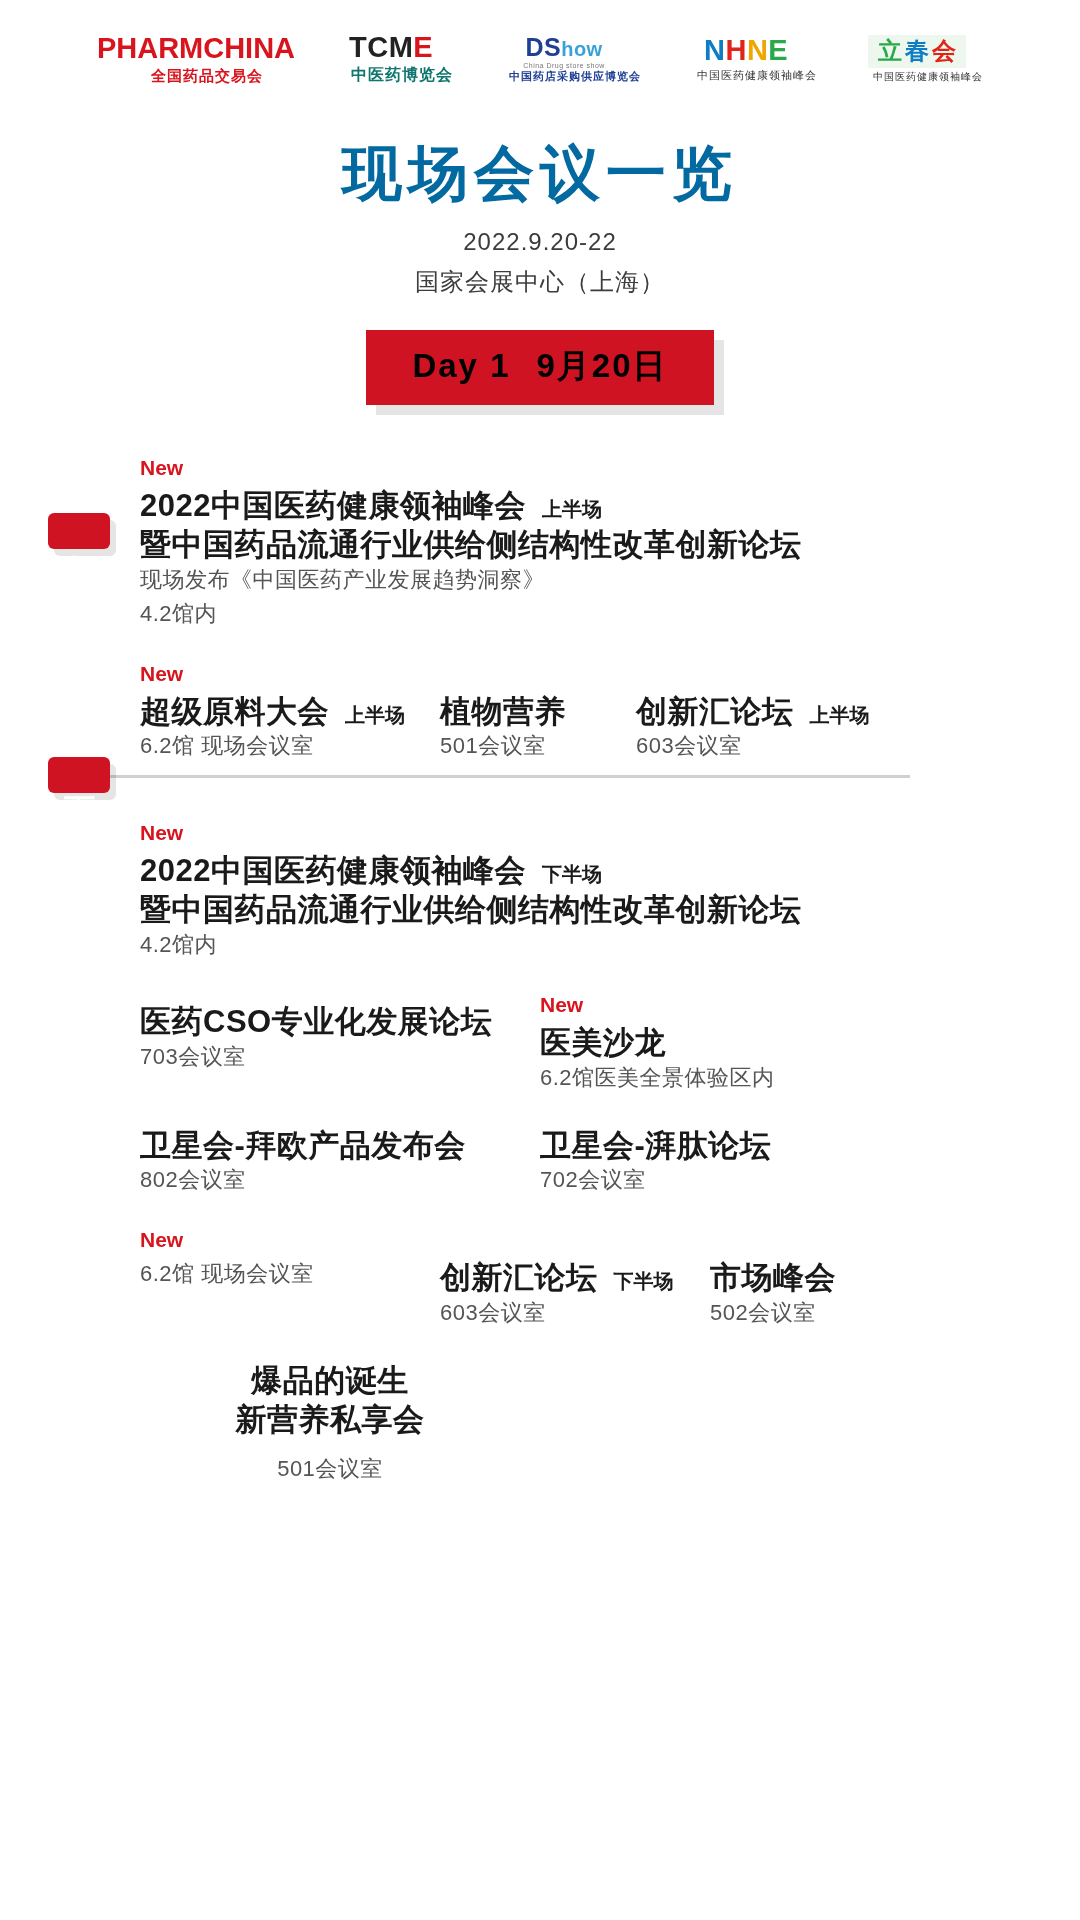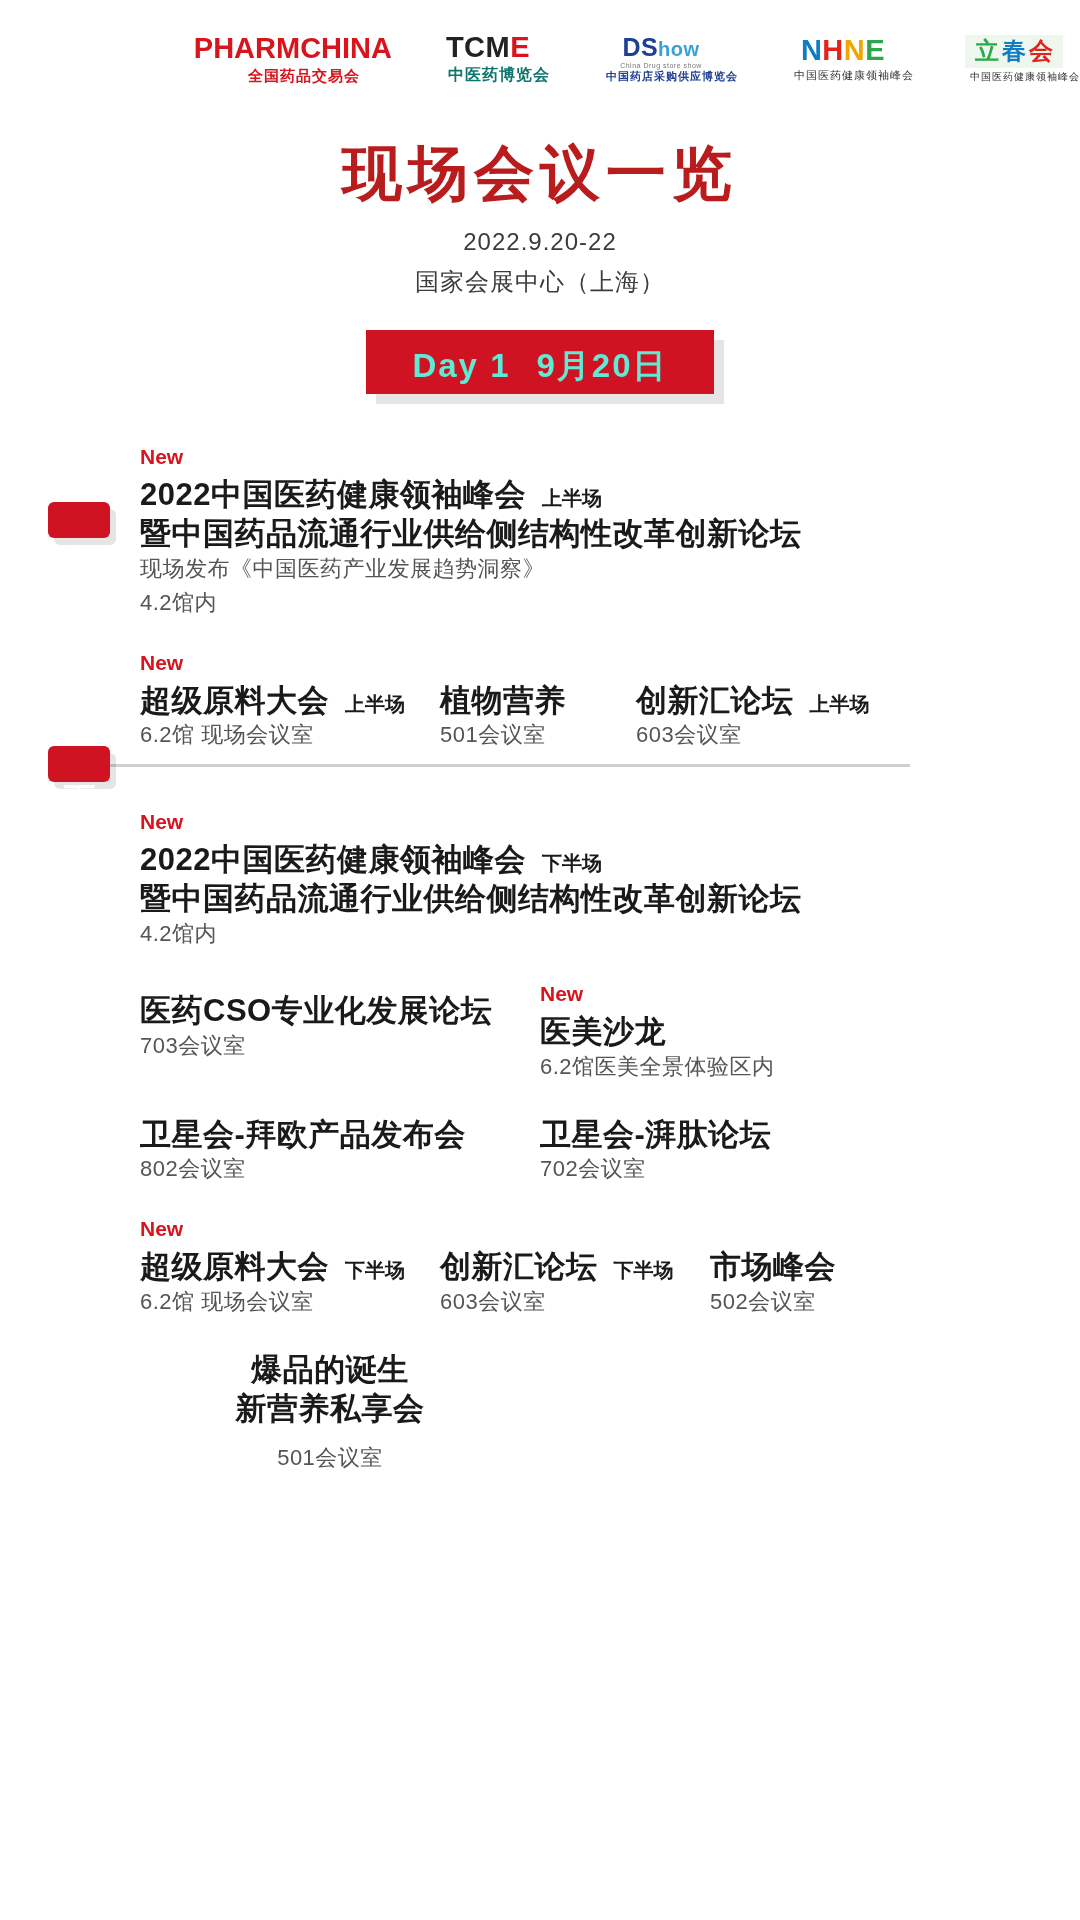--- a/index.html
+++ b/index.html
@@ -15,21 +15,21 @@
     position: relative;
     overflow: hidden;
   }
 
   
   .logo-bar {
     width: 1080px;
     height: 108px;
     display: flex;
     align-items: center;
-    justify-content: flex-end;
+    justify-content: center;
     gap: 34px;
     padding-top: 8px;
     box-sizing: border-box;
   }
   .logo {
     display: flex;
     flex-direction: column;
     align-items: center;
     justify-content: center;
     line-height: 1;
@@ -77,21 +77,21 @@
   .logo-lcbh .sub { color: #333; font-size: 10px; margin-top: 4px; }
 
   
   .title-block {
     text-align: center;
     margin-top: 36px;
   }
   .main-title {
     font-size: 60px;
     font-weight: bold;
-    color: #b91c1c;
+    color: #0369a1;
     letter-spacing: 6px;
     line-height: 1;
   }
   .sub-date {
     margin-top: 24px;
     font-size: 24px;
     color: #3c3c3c;
     letter-spacing: 1px;
   }
   .sub-venue {
@@ -104,24 +104,24 @@
   
   .day-banner-wrap {
     margin-top: 32px;
     display: flex;
     justify-content: center;
     position: relative;
   }
   .day-banner {
     position: relative;
     background: #cf1322;
-    color: #5eead4;
+    color: #000000;
     font-size: 33px;
     font-weight: bold;
-    padding: 14px 46px 5px 46px;
+    padding: 14px 46px 16px 46px;
     letter-spacing: 2px;
     box-shadow: 10px 10px 0 rgba(0,0,0,0.10);
   }
   .day-banner .d-en { margin-right: 26px; }
 
   
   .sessions {
     position: relative;
     margin-top: 52px;
   }
@@ -327,23 +327,20 @@
           <div class="ev-title">卫星会-湃肽论坛</div>
           <div class="ev-room">702会议室</div>
         </div>
       </div>
     </div>
 
     <div class="block">
       <div class="new-flag">New</div>
       <div class="row-flex">
         <div class="cellspace-1">
-          <div class="ev-title">
-            <span>超级原料大会</span><span class="half">下半场</span>
-          </div>
           <div class="ev-room">6.2馆 现场会议室</div>
         </div>
         <div class="cellspace-1" style="width:270px;">
           <div class="ev-title">
             <span>创新汇论坛</span><span class="half">下半场</span>
           </div>
           <div class="ev-room">603会议室</div>
         </div>
         <div>
           <div class="ev-title">

